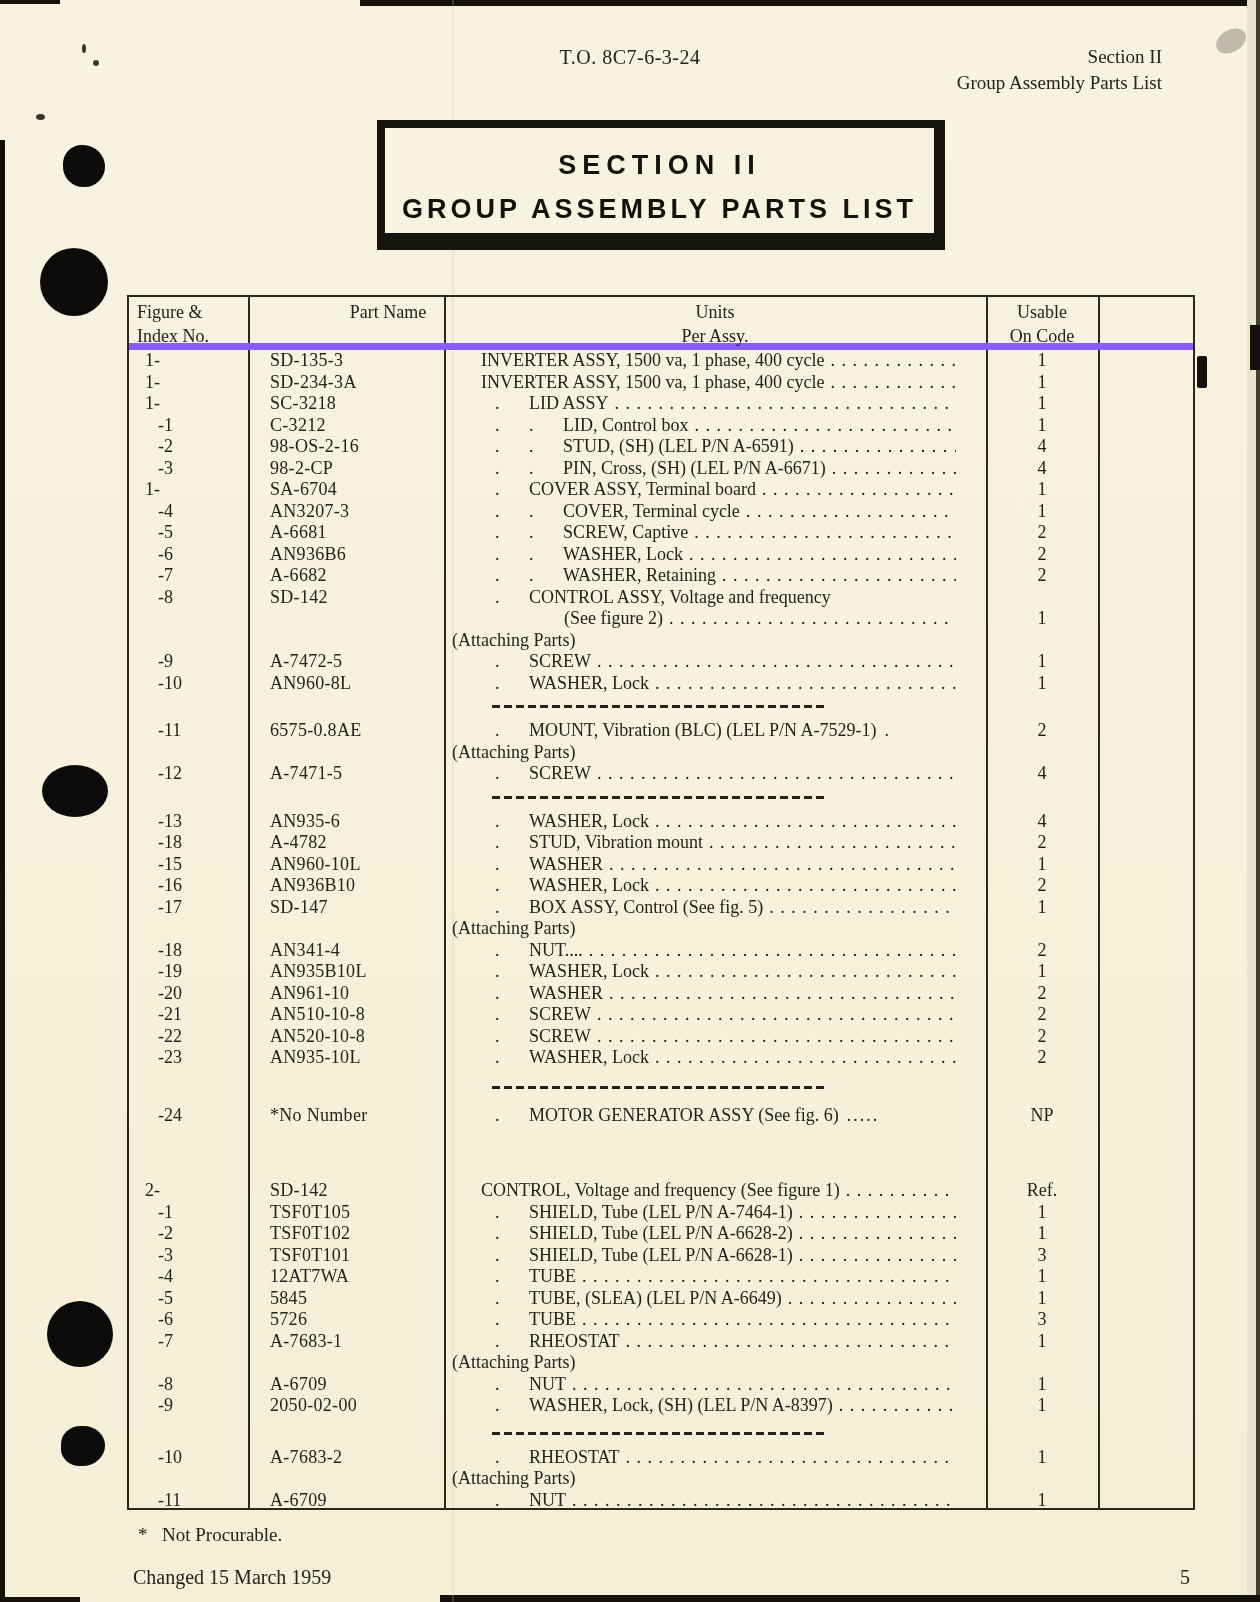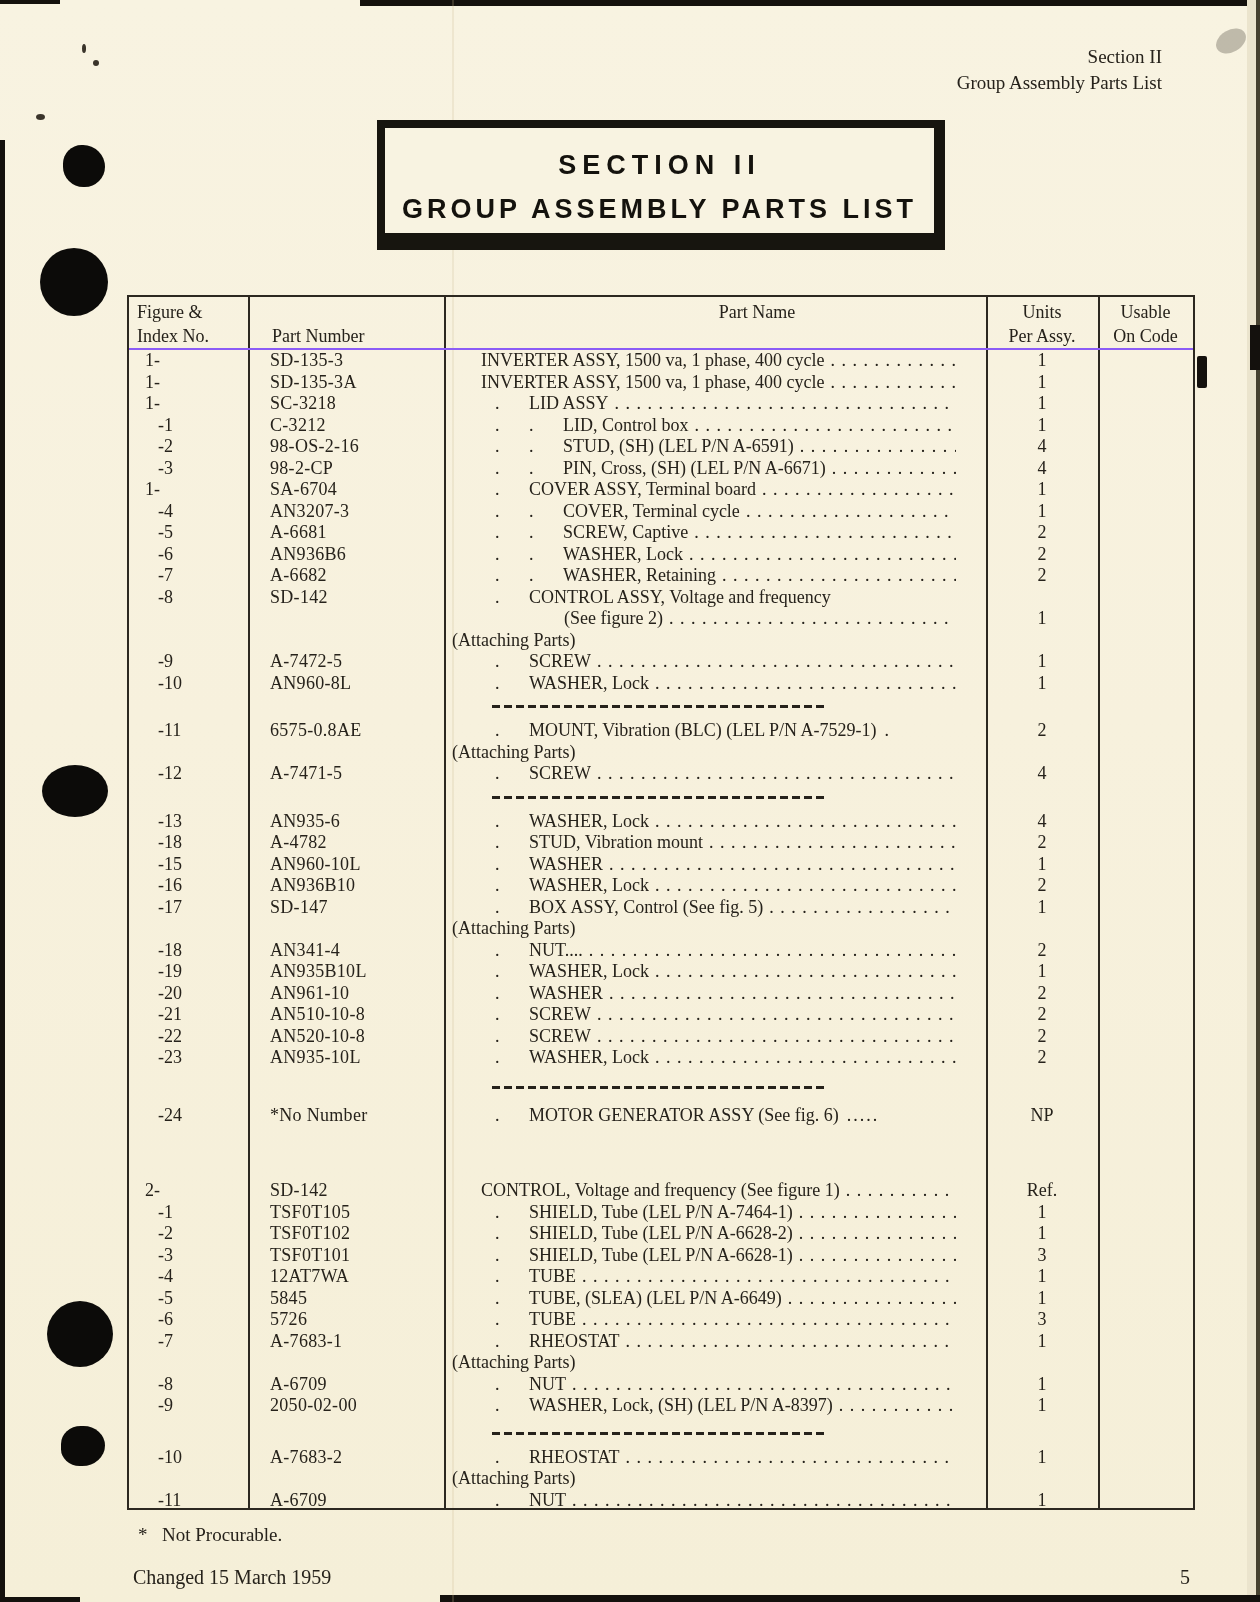--- a/index.html
+++ b/index.html
@@ -23,21 +23,21 @@
              background:#f8f3e1;text-align:center;}
   .title-box .l1{margin-top:22px;font-family:"Liberation Sans",sans-serif;font-weight:700;
                  font-size:27px;letter-spacing:6px;color:#14120d;}
   .title-box .l2{margin-top:13px;font-family:"Liberation Sans",sans-serif;font-weight:700;
                  font-size:27px;letter-spacing:4px;color:#14120d;}
   
   .ptable{position:absolute;left:127px;top:295px;width:1068px;height:1215px;box-sizing:border-box;
           border:2px solid #2c2820;font-size:18px;}
   .vline{position:absolute;top:0;bottom:0;width:2px;background:#2c2820;}
   .thead{position:relative;display:grid;grid-template-columns:119px 196px 542px 112px 95px;
-         height:53px;box-sizing:border-box;border-bottom:2px solid #8b5cf6;line-height:24px;padding-top:3px;}
+         height:53px;box-sizing:border-box;border-bottom:7px solid #8b5cf6;line-height:24px;padding-top:3px;}
   .thead .hc{text-align:center;}
   .thead .hc.left{text-align:left;padding-left:8px;}
   .nums{word-spacing:27px;text-align:left;padding-left:52px;}
   .rows{position:relative;}
   .trow{display:grid;grid-template-columns:119px 196px 542px 112px 95px;min-height:21.5px;
         line-height:21.5px;align-items:baseline;}
   .c1{padding-left:16px;}
   .c1.sub{padding-left:29px;}
   .c2{padding-left:22px;letter-spacing:.3px;}
   .c3{display:flex;align-items:baseline;padding-right:30px;box-sizing:border-box;overflow:hidden;white-space:nowrap;}
@@ -74,44 +74,41 @@
   <div class="speck" style="left:36px;top:114px;width:9px;height:6px;"></div>
   <div class="crease" style="left:452px;"></div>
   <div class="edge" style="left:1197px;top:356px;width:10px;height:32px;border-radius:2px;"></div>
 
   <div class="dot" style="left:63px;top:145px;width:42px;height:42px;border-radius:46% 54% 50% 50%;"></div>
   <div class="dot" style="left:40px;top:248px;width:68px;height:68px;"></div>
   <div class="dot" style="left:42px;top:765px;width:66px;height:52px;"></div>
   <div class="dot" style="left:47px;top:1301px;width:66px;height:66px;"></div>
   <div class="dot" style="left:61px;top:1426px;width:44px;height:40px;border-radius:48% 52% 55% 45%;"></div>
 
+  <div class="to-number">T.O. 8C7-6-3-24</div>
   <div class="hdr-right">
     <div>Section II</div>
     <div>Group Assembly Parts List</div>
   </div>
 
   <div class="title-box">
     <div class="l1">SECTION II</div>
     <div class="l2">GROUP ASSEMBLY PARTS LIST</div>
   </div>
 
   <div class="ptable">
     <div class="vline" style="left:119px;"></div>
     <div class="vline" style="left:315px;"></div>
     <div class="vline" style="left:857px;"></div>
     <div class="vline" style="left:969px;"></div>
 
     <div class="thead">
       <div class="hc left">
         <div>Figure &amp;</div>
         <div>Index No.</div>
-      </div>
-      <div class="hc left">
-        <div>&nbsp;</div>
-        <div style="padding-left:16px;">Part Number</div>
       </div>
       <div class="hc">
         <div style="padding-left:84px;">Part Name</div>
       </div>
       <div class="hc">
         <div>Units</div>
         <div>Per Assy.</div>
       </div>
       <div class="hc">
         <div>Usable</div>
@@ -125,21 +122,21 @@
           <div class="c2">SD-135-3</div>
           <div class="c3" style="padding-left: 37px;">
             <span>INVERTER ASSY, 1500 va, 1 phase, 400 cycle</span>
             <span class="lead">. . . . . . . . . . . . . . . . . . . . . . . . . . . . . . . . . . . . . . . . . . . . . . . . . . . . . . . . . . . . . . . . . . . . . . . . . . . . . . . . </span>
           </div>
           <div class="c4">1</div>
           <div class="c5"></div>
         </div>
         <div class="trow">
           <div class="c1">1-</div>
-          <div class="c2">SD-135-3A</div>
+          <div class="c2">SD-234-3A</div>
           <div class="c3" style="padding-left: 37px;">
             <span>INVERTER ASSY, 1500 va, 1 phase, 400 cycle</span>
             <span class="lead">. . . . . . . . . . . . . . . . . . . . . . . . . . . . . . . . . . . . . . . . . . . . . . . . . . . . . . . . . . . . . . . . . . . . . . . . . . . . . . . . </span>
           </div>
           <div class="c4">1</div>
           <div class="c5"></div>
         </div>
         <div class="trow">
           <div class="c1">1-</div>
           <div class="c2">SC-3218</div>

